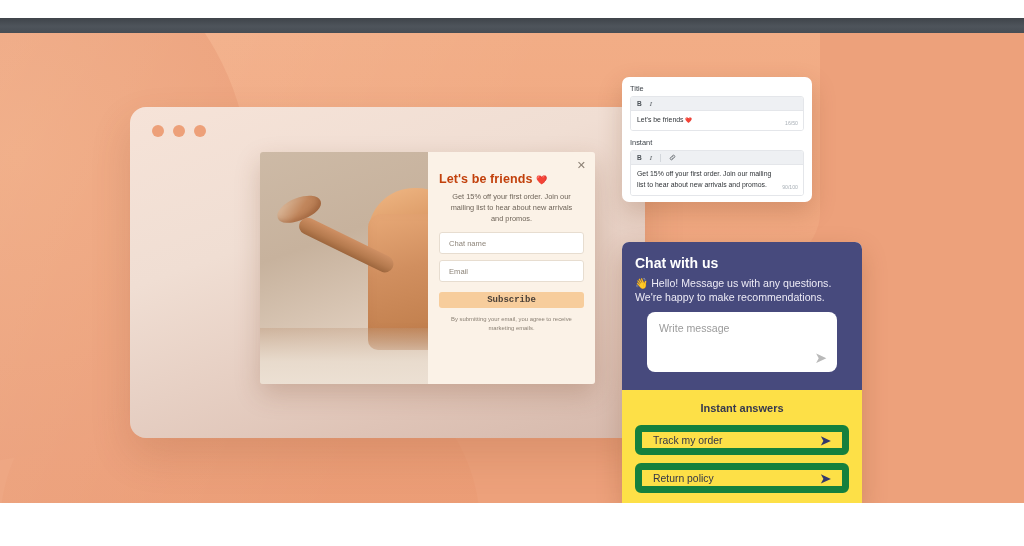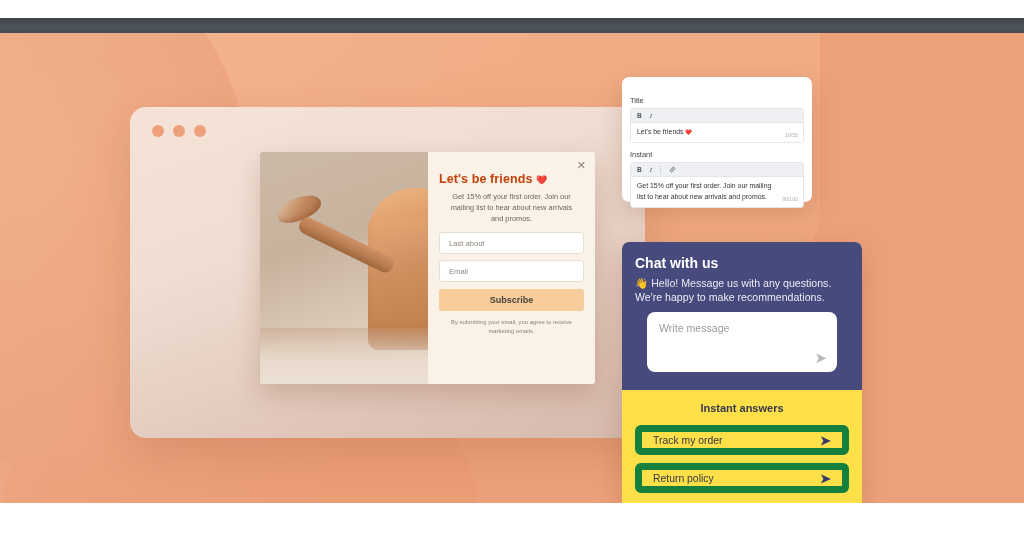--- a/index.html
+++ b/index.html
@@ -103,35 +103,35 @@
   .modal-sub {
     text-align:center; font-size:7.4px; color:#6e6459; line-height:1.5;
     margin:5px 6px 8px;
   }
   .field {
     width:100%; height:22px; background:#fff; border:1px solid #e7ddd0;
     border-radius:3px; margin-bottom:6px; display:flex; align-items:center;
     padding-left:9px; font-size:7.6px; color:#8d8479;
   }
   .subscribe-btn {
-    width:100%; height:22px; background:#f7cd9c; border:none; border-radius:3px;
-    font-family:Liberation Sans, sans-serif; font-size:9px; font-weight:600;
+    width:100%; height:16px; background:#f7cd9c; border:none; border-radius:3px;
+    font-family:Liberation Mono, monospace; font-size:9px; font-weight:600;
     color:#4a4038; cursor:pointer; margin-top:1px;
   }
   .modal-fine {
     text-align:center; font-size:5.9px; color:#8b8175; line-height:1.55;
     margin-top:7px; padding:0 4px;
   }
 
   
   .editor {
     position:absolute; left:622px; top:77px; width:190px; height:125px;
     background:#ffffff; border-radius:7px;
     box-shadow: 0 9px 24px rgba(110,55,25,.22);
-    padding:19px 8px;
+    padding:7px 8px;
   }
   .ed-label { font-size:7.4px; color:#3d4349; margin-bottom:3px; }
   .ed-box { border:1px solid #e4e6ea; border-radius:3px; overflow:hidden; margin-bottom:7px; }
   .ed-toolbar {
     height:14px; background:#eef0f3; display:flex; align-items:center;
     gap:8px; padding:0 6px; border-bottom:1px solid #e4e6ea;
   }
   .ed-toolbar .tb { font-size:6.6px; color:#4c5258; }
   .tb-b { font-weight:700; }
   .tb-i { font-style:italic; font-family:"Liberation Serif", serif; }
@@ -212,21 +212,21 @@
       <div class="modal-close">✕</div>
 
       <div class="modal-title">
         <span>Let's be friends</span>
         <span class="heart">❤️</span>
       </div>
 
       <div class="modal-sub">Get 15% off your first order. Join our mailing list to hear about new arrivals and promos.</div>
 
       <div class="field">
-        <span>Last about</span>
+        <span>Chat name</span>
       </div>
       <div class="field">
         <span>Email</span>
       </div>
 
       <button class="subscribe-btn">Subscribe</button>
 
       <div class="modal-fine">By submitting your email, you agree to receive marketing emails.</div>
     </div>
   </div>

